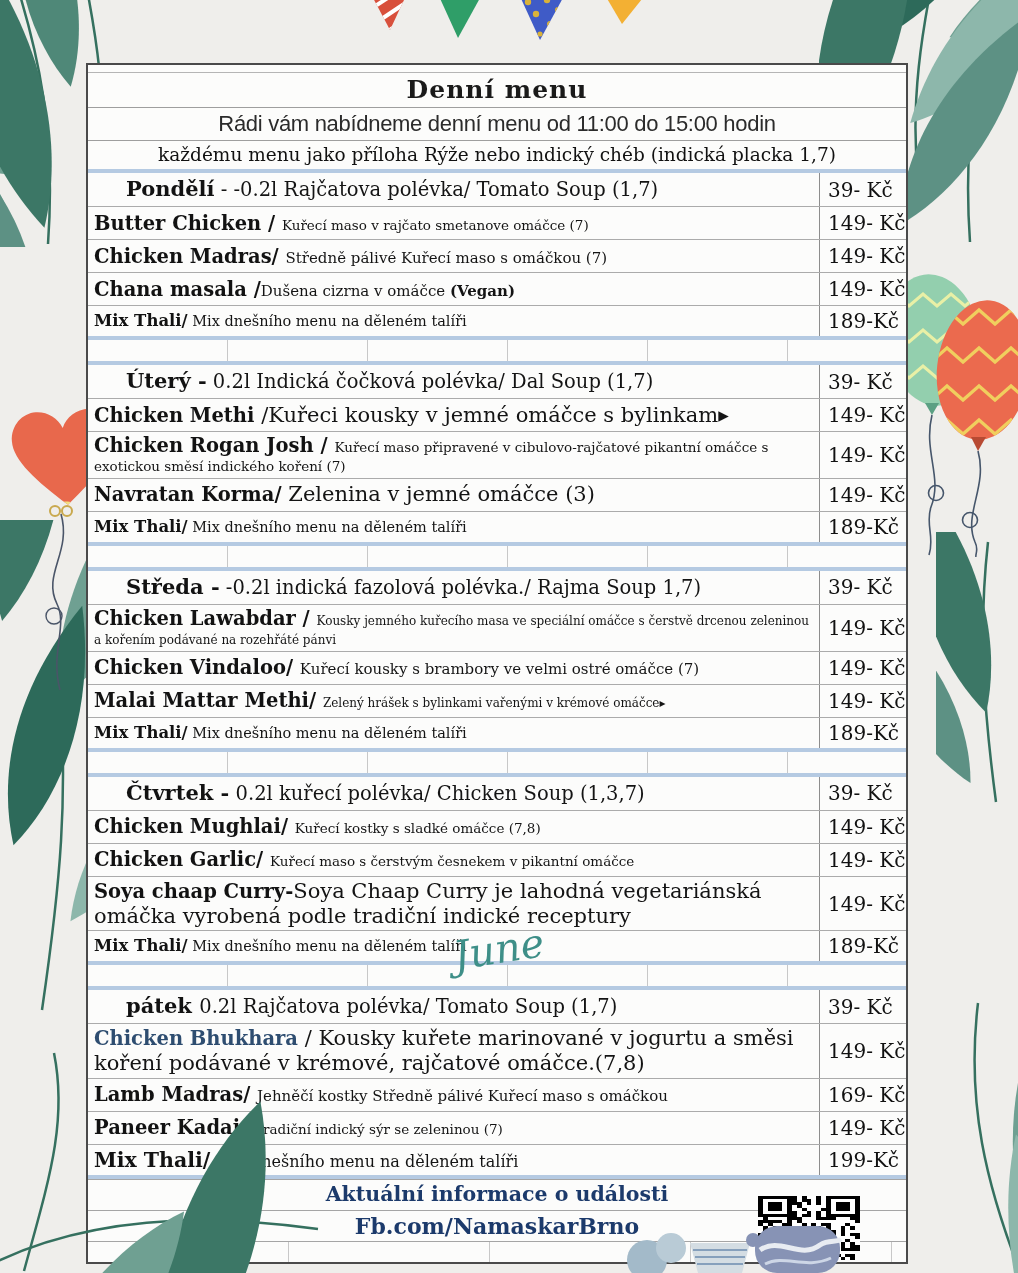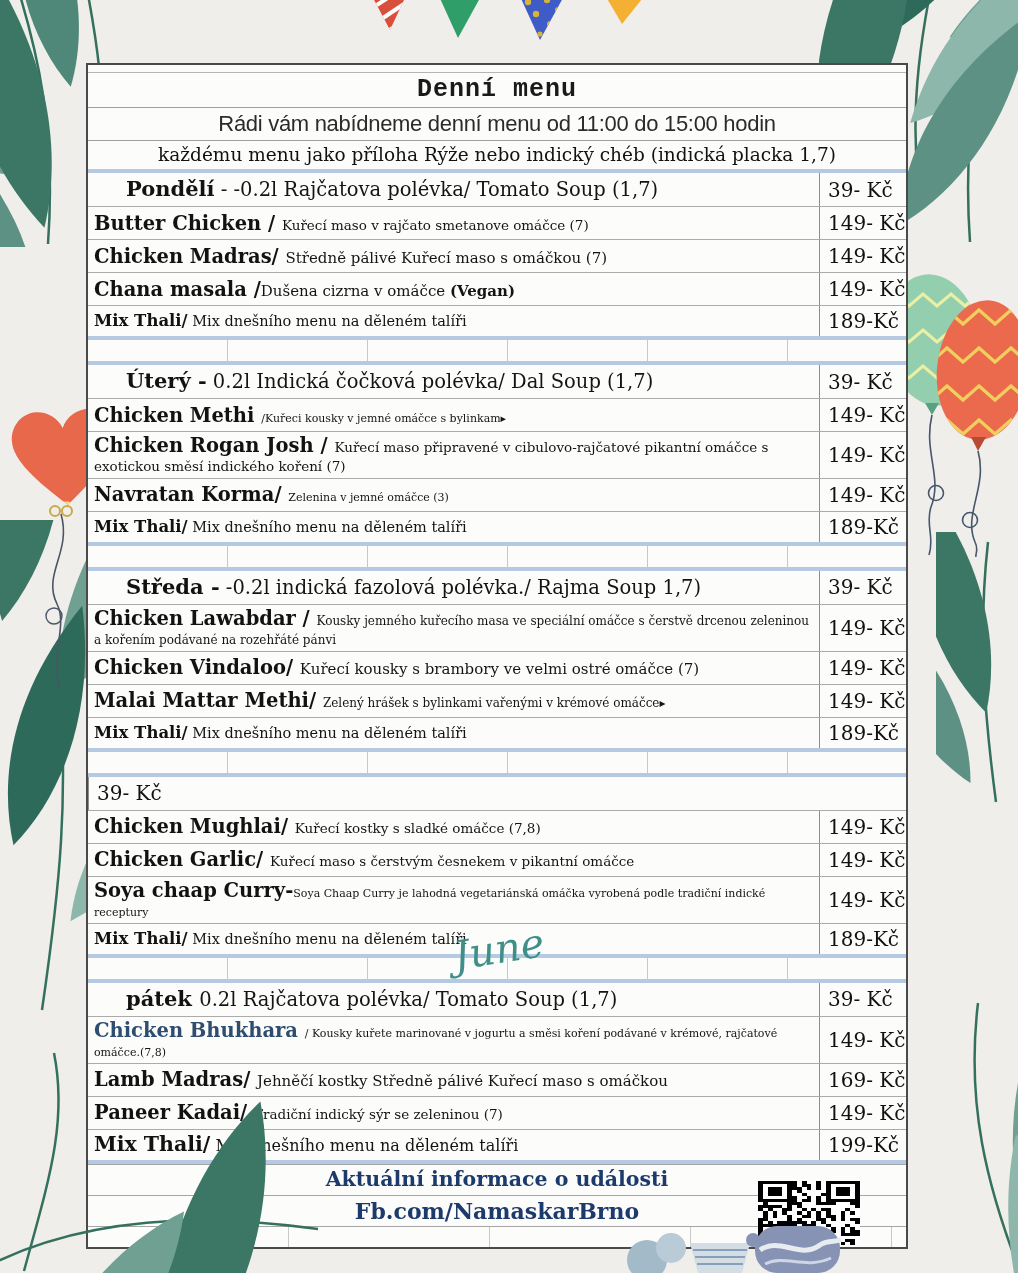--- a/index.html
+++ b/index.html
@@ -8,37 +8,37 @@
     background:#efeeeb;
     font-family:"DejaVu Serif","Liberation Serif",serif;
   }
   
   .menu-card{
     position:absolute;left:86px;top:63px;width:822px;box-sizing:border-box;
     background:#fcfcfb;border:2px solid #4a4a4a;z-index:2;
   }
   .top-strip{height:7px;border-bottom:1px solid #b5b5b5;}
   .hdr-title{text-align:center;font-size:25px;font-weight:700;letter-spacing:1px;
-    padding:2px 0 3px;border-bottom:1px solid #9e9e9e;color:#1a1a1a;font-family:Liberation Mono, monospace;}
+    padding:2px 0 3px;border-bottom:1px solid #9e9e9e;color:#1a1a1a;}
   .hdr-sub{text-align:center;font-family:"Liberation Sans","DejaVu Sans",sans-serif;
     font-size:22px;color:#2b2b2b;padding:3px 10px;border-bottom:1px solid #9e9e9e;letter-spacing:-0.3px;}
   .hdr-note{text-align:center;font-size:18.5px;padding:3px 0 4px;color:#111;}
   .section{border-top:4px solid #b5cae2;border-bottom:4px solid #b5cae2;}
   .spacer{height:21px;background:repeating-linear-gradient(90deg,transparent 0 139px,#c8c8c8 139px 140px);}
   .row{display:flex;align-items:center;border-top:1px solid #ababab;}
   .section .row:first-child{border-top:none;}
   .cell.main{flex:1;padding:2px 4px 2px 6px;line-height:1.18;}
   .cell.price{width:87px;flex:none;align-self:stretch;display:flex;align-items:center;
     border-left:1px solid #8d8d8d;padding-left:8px;font-size:20px;color:#111;box-sizing:border-box;}
   .nm{font-weight:700;font-size:19.5px;color:#121212;}
   .ds{color:#141414;}
   .row.day{min-height:33px;}   .row.dish{min-height:32px;}   .row.thali{min-height:30px;}
   .row.day .nm{font-size:21px;margin-left:32px;}
   .row.day .ds{font-size:19.5px;}
-  .ds.lg{font-size:11px;margin-top:20px;} .ds.md{font-size:15px;} .ds.sm{font-size:13.5px;} .ds.xs{font-size:12px;}
+  .ds.lg{font-size:21px;margin-top:20px;} .ds.md{font-size:15px;} .ds.sm{font-size:13.5px;} .ds.xs{font-size:12px;}
   .row.thali .nm{font-size:16.5px;} .row.thali .ds{font-size:14.5px;margin-top:40px;}
   .row.big .nm{font-size:20.5px;} .row.big .ds{font-size:16px;}
   .vegan{font-weight:700;}
   .footer-row{text-align:center;border-top:1px solid #a5a5a5;color:#1c3a6b;font-weight:700;}
   .f1{font-size:22px;padding:2px 0;}
   .f2{font-size:20.5px;padding:2px 0 4px;}
   .footer-empty{height:20px;border-top:1px solid #a5a5a5;
     background:repeating-linear-gradient(90deg,transparent 0 200px,#c8c8c8 200px 201px);}
   .qr{position:absolute;right:46px;bottom:2px;z-index:4;}
   
@@ -295,20 +295,21 @@
           <div class="cell price">149- Kč</div>
         </div>
         <div class="row thali">
           <div class="cell main"><span class="nm">Mix Thali/</span><span class="ds md">  Mix dnešního menu na děleném talíři</span></div>
           <div class="cell price">189-Kč</div>
         </div>
       </div>
       <div class="spacer"></div>
       <div class="section">
         <div class="row day">
+          <div class="cell main"><span class="nm">Čtvrtek -</span><span class="ds ">  0.2l kuřecí polévka/ Chicken Soup (1,3,7)</span></div>
           <div class="cell price">39- Kč</div>
         </div>
         <div class="row dish">
           <div class="cell main"><span class="nm">Chicken Mughlai/ </span><span class="ds sm">Kuřecí kostky s sladké omáčce  (7,8)</span></div>
           <div class="cell price">149- Kč</div>
         </div>
         <div class="row dish">
           <div class="cell main"><span class="nm">Chicken Garlic/ </span><span class="ds sm">Kuřecí maso s čerstvým česnekem v pikantní omáčce</span></div>
           <div class="cell price">149- Kč</div>
         </div>

